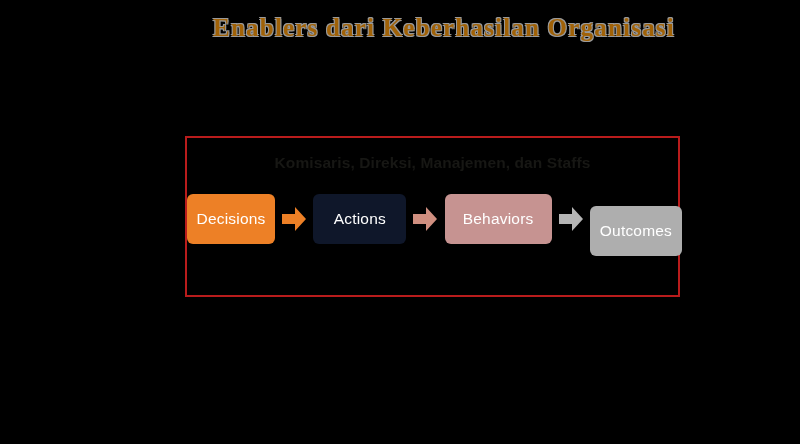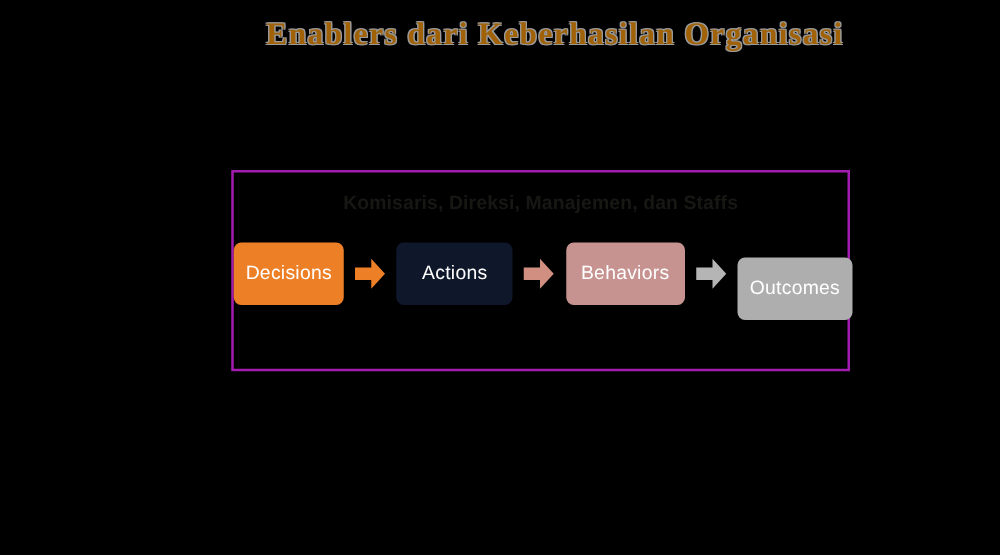--- a/index.html
+++ b/index.html
@@ -41,21 +41,21 @@
     padding-left: 44px;
   }
 
   
   .diagram-frame {
     position: absolute;
     left: 185px;
     top: 136px;
     width: 495px;
     height: 161px;
-    border: 2px solid #a21caf;
+    border: 2px solid #b91c1c;
     background: transparent;
     box-sizing: border-box;
   }
 
   .group-heading {
     position: absolute;
     left: 0;
     top: 16px;
     width: 100%;
     text-align: center;
@@ -91,21 +91,21 @@
     font-weight: 400;
     letter-spacing: 0.2px;
     white-space: nowrap;
     flex: 0 0 auto;
     box-sizing: border-box;
     padding: 0 9px;
   }
 
   .stage-box.s-decisions { width: 88px; background: #ed8026; }
   .stage-box.s-actions   { width: 93px; background: #0f172a; }
-  .stage-box.s-behaviors { width: 95px; background: #c69391; text-align: center; }
+  .stage-box.s-behaviors { width: 107px; background: #c69391; text-align: center; }
   .stage-box.s-outcomes  { width: 92px; background: #aeaeae; margin-top: 24px; }
 
   .flow-arrow {
     flex: 0 0 auto;
     width: 26px;
     height: 28px;
     display: block;
   }
 </style>
 </head>

